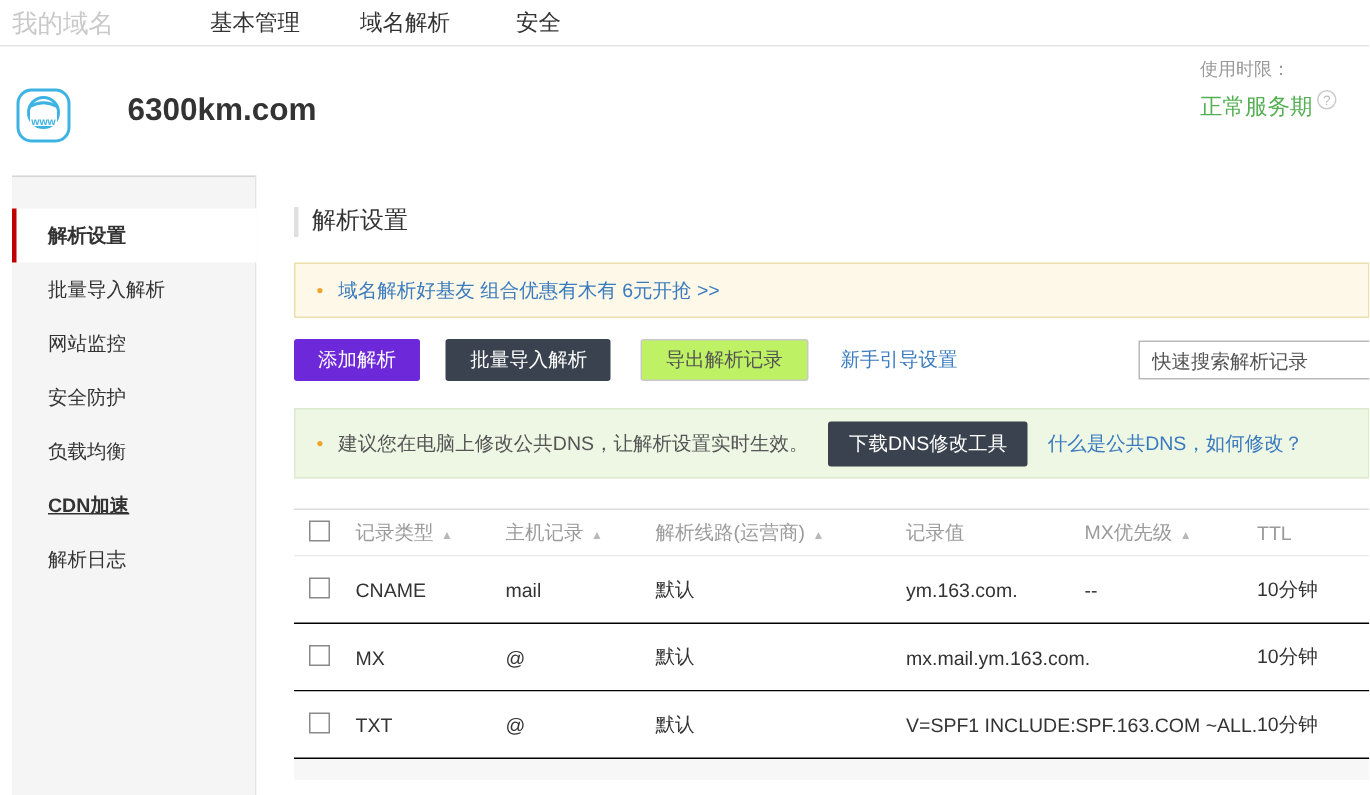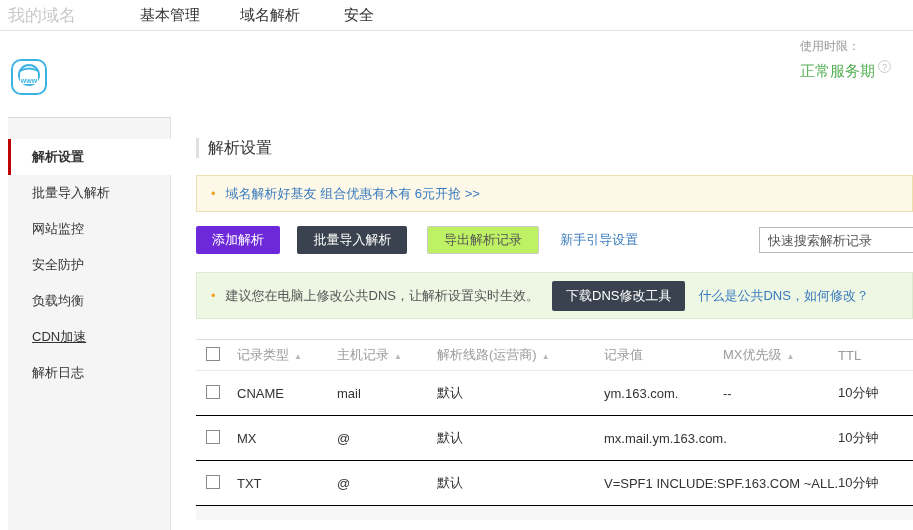--- a/index.html
+++ b/index.html
@@ -27,21 +27,21 @@
   .usage-status { position:absolute; left:800px; top:28px; font-size:15px; color:#55b055; }
   .help-badge { display:inline-block; width:13px; height:13px; line-height:12px; border:1px solid #ccc; border-radius:50%;
     color:#bbb; font-size:9px; text-align:center; vertical-align:super; margin-left:3px; }
 
   
   .sidebar { position:absolute; left:8px; top:117px; width:163px; bottom:0; background:#f5f5f6;
     border-top:1px solid #d6d6d6; border-right:1px solid #e3e3e3; padding-top:21px; }
   .side-item { height:36px; line-height:36px; padding-left:24px; font-size:13px; color:#333; cursor:pointer; }
   .side-item.active { background:#fff; border-left:3px solid #c00000; padding-left:21px; font-weight:bold;
     margin-right:-1px; border-right:1px solid #fff; }
-  .side-item.underlined { text-decoration:underline; }
+  .side-item.underlined { text-decoration:underline;font-weight:bold; }
 
   
   .content { position:absolute; left:171px; top:117px; right:0; bottom:0; background:#fff; padding:21px 0 0 25px; }
   .section-title { font-size:16px; color:#333; border-left:3px solid #e0e0e0; padding-left:9px; line-height:20px; }
 
   .banner { display:flex; align-items:center; font-size:13px; }
   .banner .bullet { color:#f0a327; margin:0 10px 0 14px; font-size:13px; }
   .promo-banner { margin-top:17px; height:37px; background:#fdf8e7; border:1px solid #ecdfae; }
   .link { color:#3a7bbf; text-decoration:none; cursor:pointer; font-size:13px; }
 
@@ -84,20 +84,21 @@
   </div>
 
   <div class="domain-header">
     <svg class="domain-icon" viewBox="0 0 38 38">
       <rect x="2" y="2" width="34" height="34" rx="9" fill="none" stroke="#3db3e3" stroke-width="2"></rect>
       <circle cx="19" cy="17" r="10" fill="none" stroke="#3db3e3" stroke-width="2"></circle>
       <path d="M10 13 Q19 8 28 13" fill="none" stroke="#3db3e3" stroke-width="2"></path>
       <rect x="10" y="18" width="18" height="8" fill="#fff"></rect>
       <text x="19" y="25" text-anchor="middle" font-size="7" font-weight="bold" fill="#3db3e3" font-family="Liberation Sans, DejaVu Sans, sans-serif">www</text>
     </svg>
+    <span class="domain-title">6300km.com</span>
     <span class="usage-label">使用时限：</span>
     <span class="usage-status"><span>正常服务期</span><span class="help-badge">?</span></span>
   </div>
 
   <div class="sidebar">
     <div class="side-item active">解析设置</div>
     <div class="side-item">批量导入解析</div>
     <div class="side-item">网站监控</div>
     <div class="side-item">安全防护</div>
     <div class="side-item">负载均衡</div>

